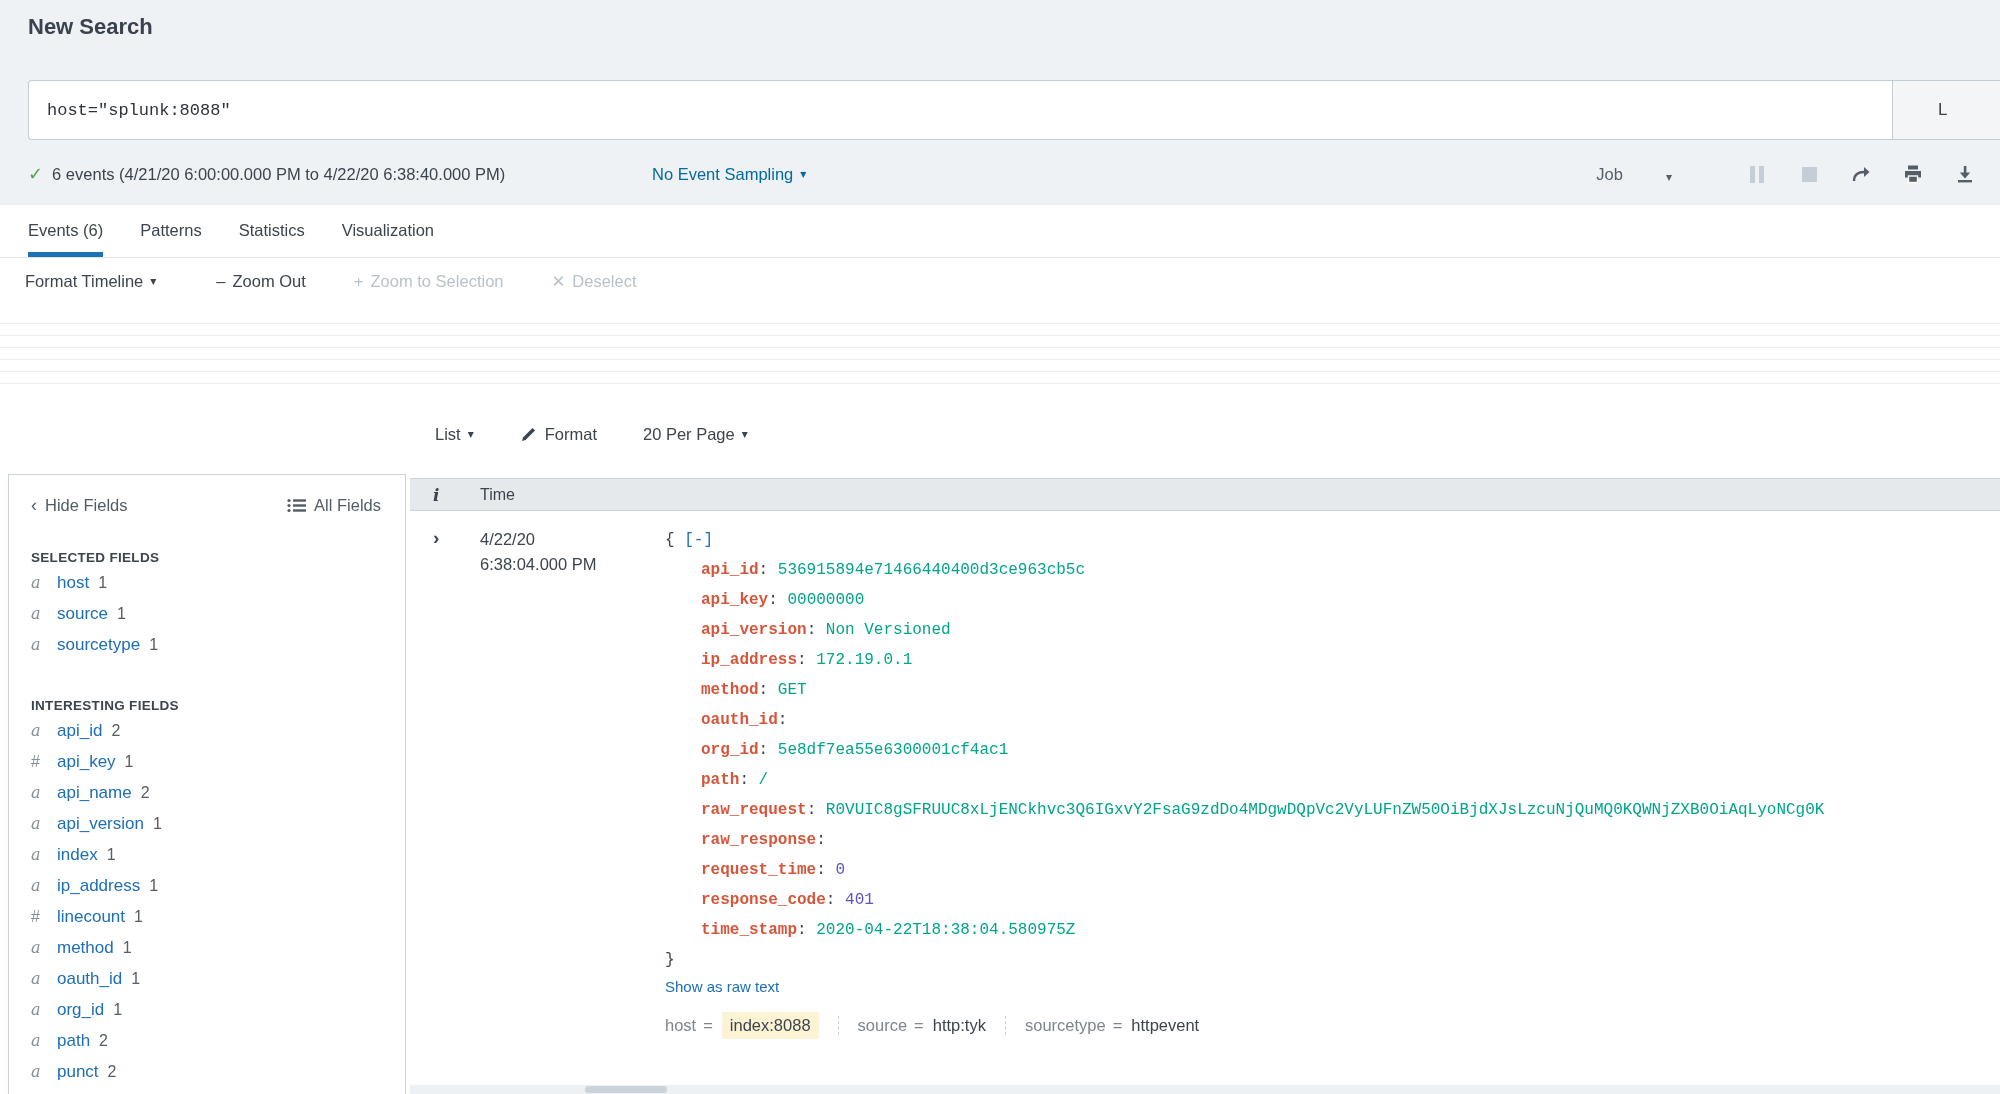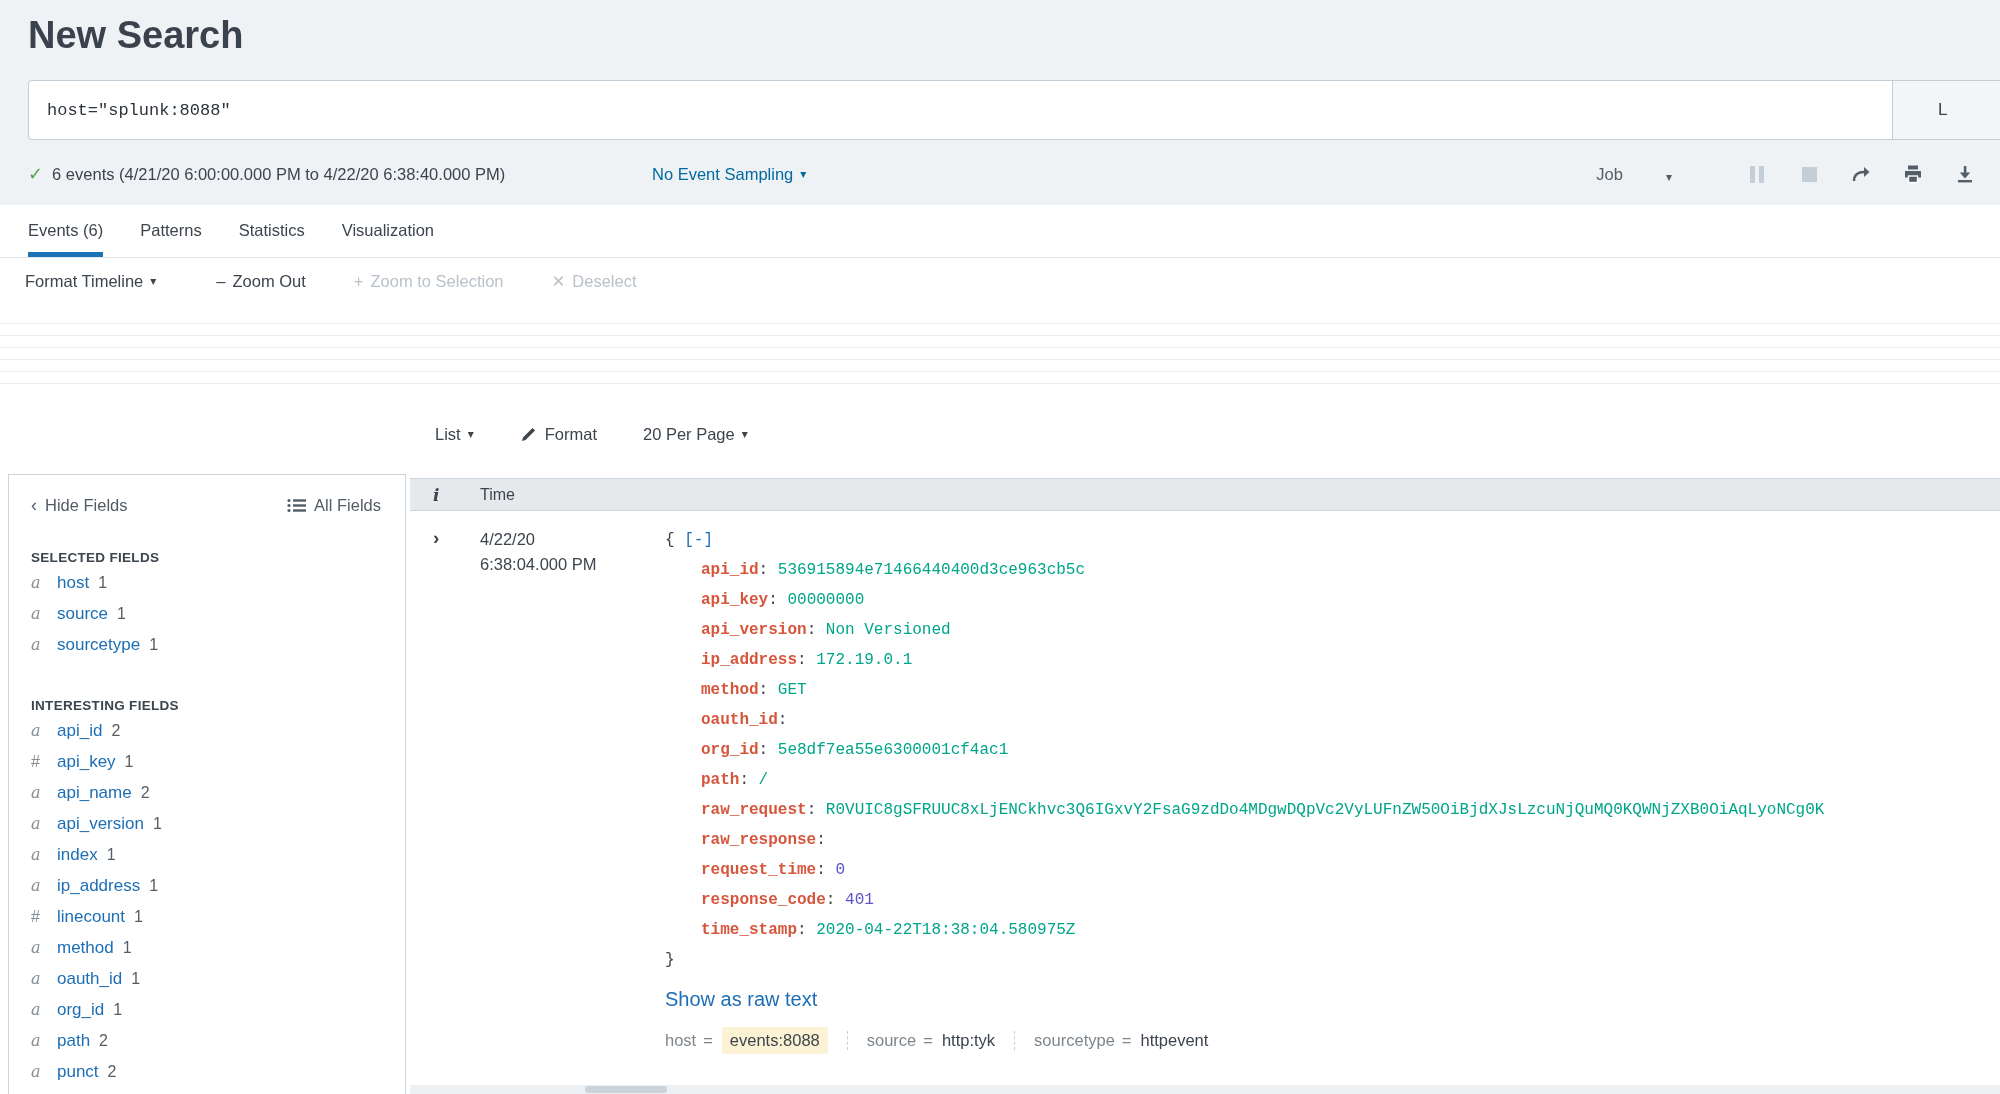--- a/index.html
+++ b/index.html
@@ -1,21 +1,21 @@
 <!DOCTYPE html>
 <html><head>
 <meta charset="utf-8">
 <style>
   html,body{margin:0;padding:0;background:#fff;}
   .root{position:relative;width:2000px;height:1094px;overflow:hidden;background:#fff;
         font-family:"Liberation Sans","DejaVu Sans",sans-serif;color:#3c444d;}
 
   
   .top{position:absolute;left:0;top:0;width:100%;height:205px;background:#eff2f5;}
-  .title{position:absolute;left:28px;top:14px;font-size:38px;font-weight:bold;color:#3a434d;}
+  .title{position:absolute;left:28px;top:14px;font-size:22px;font-weight:bold;color:#3a434d;}
   .searchwrap{position:absolute;left:28px;top:80px;right:0;height:60px;display:flex;
               border:1px solid #c3cdd5;border-right:none;background:#fff;border-radius:4px 0 0 4px;box-sizing:border-box;}
   .search-input{flex:1;border:none;outline:none;background:transparent;
                 font:17px "Liberation Mono","DejaVu Sans Mono",monospace;color:#2e343b;padding:0 18px;}
   .timerange{width:62px;border-left:1px solid #c3cdd5;background:#f3f5f7;font-size:17px;color:#3c444d;
              display:flex;align-items:center;padding-left:45px;overflow:hidden;cursor:pointer;}
   .statusrow{position:absolute;left:28px;top:158px;right:380px;height:32px;}
   .status-left{position:absolute;left:0;top:0;display:flex;align-items:center;height:32px;font-size:16.5px;}
   .check{color:#4fa351;font-weight:bold;margin-right:9px;font-size:18px;}
   .sampling{position:absolute;left:624px;top:0;display:flex;align-items:center;height:32px;
@@ -78,21 +78,21 @@
   .ev-row{display:flex;padding-top:14px;}
   .expand{font-size:19px;font-weight:bold;color:#3c444d;cursor:pointer;line-height:26px;}
   .time-cell{font-size:16.5px;line-height:25px;padding-top:2px;}
   .json{font-family:"Liberation Mono","DejaVu Sans Mono",monospace;font-size:16px;line-height:30px;white-space:nowrap;}
   .jfields{padding-left:36px;}
   .jpunct{color:#3c444d;}
   .jtoggle{color:#1d6eb5;cursor:pointer;}
   .jkey{color:#d6563c;font-weight:bold;cursor:pointer;}
   .jval-string{color:#00a58a;cursor:pointer;}
   .jval-number{color:#5b53c7;cursor:pointer;}
-  .showraw{display:inline-block;color:#1d6eb5;font-size:20px;margin-top:13px;cursor:pointer;}
+  .showraw{display:inline-block;color:#1d6eb5;font-size:15px;margin-top:3px;cursor:pointer;}
   .meta{display:flex;align-items:center;margin-top:16px;font-size:16.5px;}
   .meta-item{display:flex;align-items:center;}
   .meta-item + .meta-item{border-left:1px dashed #c7ced5;margin-left:19px;padding-left:19px;}
   .meta-label{color:#7d858d;margin-right:7px;}
   .meta-eq{color:#7d858d;margin-right:9px;}
   .meta-value{color:#3c444d;cursor:pointer;}
   .hl{background:#fcf2d4;padding:4px 8px;border-radius:2px;}
   .bottomstrip{position:absolute;bottom:0;left:0;right:0;height:9px;background:#eef1f4;}
   .thumb{position:absolute;left:175px;bottom:1px;width:82px;height:7px;background:#ccd4db;border-radius:3px;}
 </style>
@@ -335,21 +335,21 @@
               <div class="jline"><span class="jkey">response_code</span><span class="jpunct">: </span><span class="jval-number">401</span></div>
               <div class="jline"><span class="jkey">time_stamp</span><span class="jpunct">: </span><span class="jval-string">2020-04-22T18:38:04.580975Z</span></div>
             </div>
           <div class="jpunct">}</div>
         </div>
         <span class="showraw">Show as raw text</span>
         <div class="meta" id="meta-row">
             <div class="meta-item">
               <span class="meta-label">host</span>
               <span class="meta-eq">=</span>
-              <span class="meta-value hl">events:8088</span>
+              <span class="meta-value hl">index:8088</span>
             </div>
             <div class="meta-item">
               <span class="meta-label">source</span>
               <span class="meta-eq">=</span>
               <span class="meta-value">http:tyk</span>
             </div>
             <div class="meta-item">
               <span class="meta-label">sourcetype</span>
               <span class="meta-eq">=</span>
               <span class="meta-value">httpevent</span>

